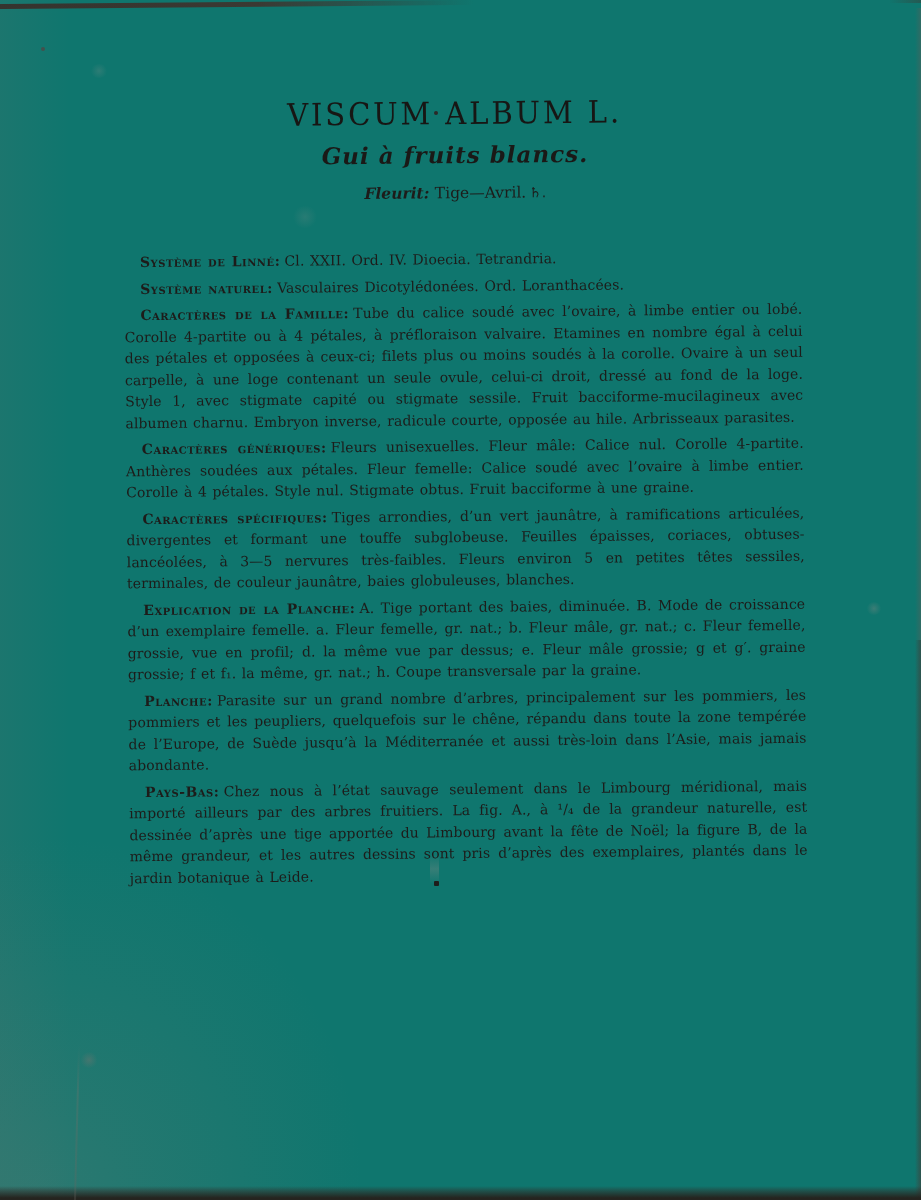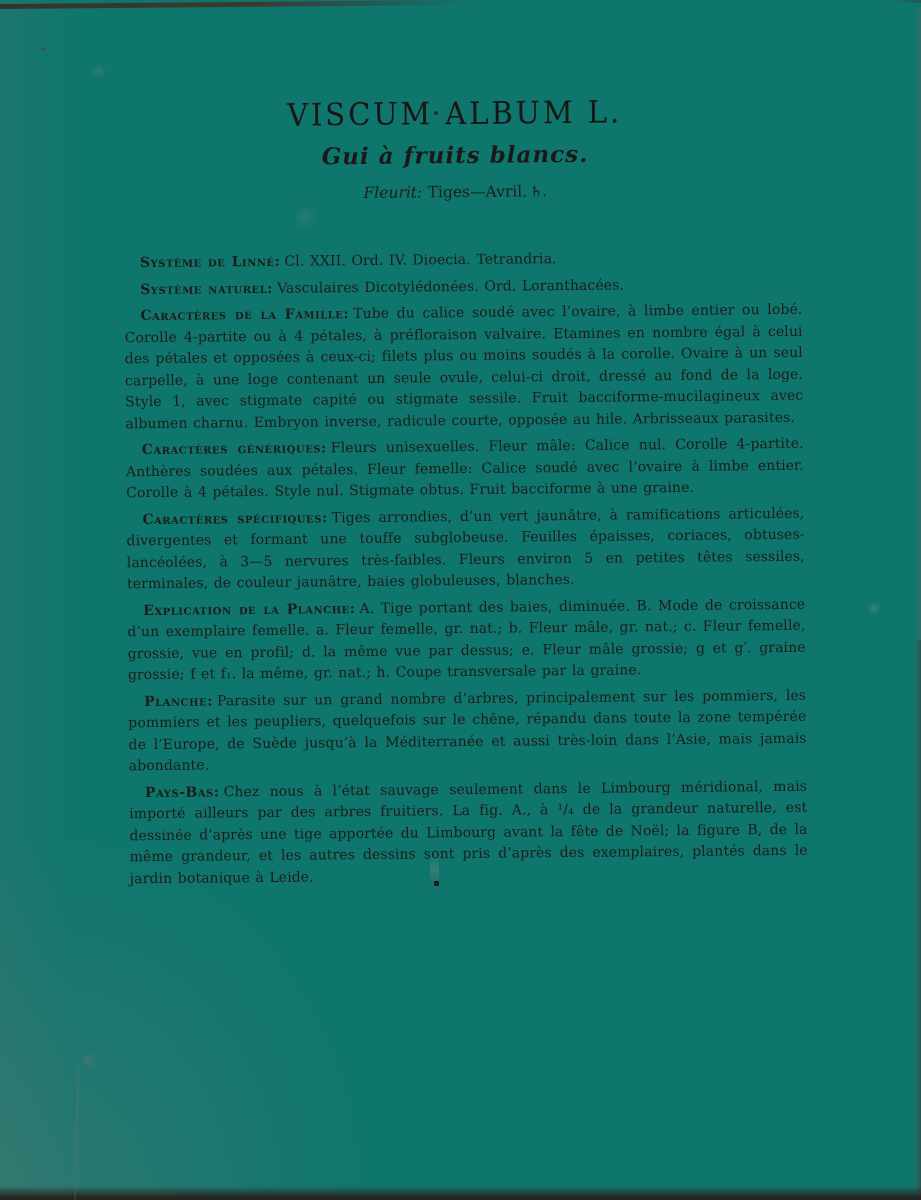--- a/index.html
+++ b/index.html
@@ -63,21 +63,21 @@
   }
   .subtitle {
     position:absolute; top:141px; left:118px; width:680px; margin:0;
     text-align:center; font-style:italic; font-weight:bold;
     font-size:23px; letter-spacing:1px; color:#1a1917;
   }
   .flowering {
     position:absolute; top:183px; left:118px; width:680px; margin:0;
     text-align:center; font-size:15.5px;
   }
-  .flowering .flabel { font-style:italic; font-weight:400; margin-right:0.35em; }
+  .flowering .flabel { font-style:italic; font-weight:700; margin-right:0.35em; }
   .flowering .saturn { font-family:"DejaVu Sans", sans-serif; font-size:14px; margin-left:0.2em; }
   .body {
     position:absolute; top:249px; left:126px; width:678px;
     font-size:14px; line-height:21.5px; letter-spacing:0.1px; word-spacing:1px;
     text-align:justify; color:#1d1c1a;
   }
   .para { margin:0 0 5px 0; text-indent:16px; }
   .shead { font-variant:small-caps; font-weight:600; letter-spacing:0.5px; margin-right:0.3em; }
 </style>
 </head>
@@ -99,21 +99,21 @@
   <div class="artifact blob-b"></div>
   <div class="artifact title-dot"></div>
   <div class="artifact smear-center"></div>
   <div class="artifact speck-center"></div>
   <div class="artifact blob-right"></div>
   <div class="artifact blob-bl"></div>
 
   <div class="content">
     <h1 class="title">VISCUM ALBUM L.</h1>
     <h2 class="subtitle">Gui à fruits blancs.</h2>
-    <p class="flowering"><span class="flabel">Fleurit:</span><span>Tiges—Avril.</span><span class="saturn">♄.</span></p>
+    <p class="flowering"><span class="flabel">Fleurit:</span><span>Tige—Avril.</span><span class="saturn">♄.</span></p>
 
     <div class="body" id="paragraphs">
   <p class="para"><span class="shead">Système de Linné:</span><span class="stext">Cl. XXII. Ord. IV. Dioecia. Tetrandria.</span></p>
 
   <p class="para"><span class="shead">Système naturel:</span><span class="stext">Vasculaires Dicotylédonées. Ord. Loranthacées.</span></p>
 
   <p class="para"><span class="shead">Caractères de la Famille:</span><span class="stext">Tube du calice soudé avec l’ovaire, à limbe entier ou lobé. Corolle 4-partite ou à 4 pétales, à préfloraison valvaire. Etamines en nombre égal à celui des pétales et opposées à ceux-ci; filets plus ou moins soudés à la corolle. Ovaire à un seul carpelle, à une loge contenant un seule ovule, celui-ci droit, dressé au fond de la loge. Style 1, avec stigmate capité ou stigmate sessile. Fruit bacciforme-mucilagineux avec albumen charnu. Embryon inverse, radicule courte, opposée au hile. Arbrisseaux parasites.</span></p>
 
   <p class="para"><span class="shead">Caractères génériques:</span><span class="stext">Fleurs unisexuelles. Fleur mâle: Calice nul. Corolle 4-partite. Anthères soudées aux pétales. Fleur femelle: Calice soudé avec l’ovaire à limbe entier. Corolle à 4 pétales. Style nul. Stigmate obtus. Fruit bacciforme à une graine.</span></p>
 

